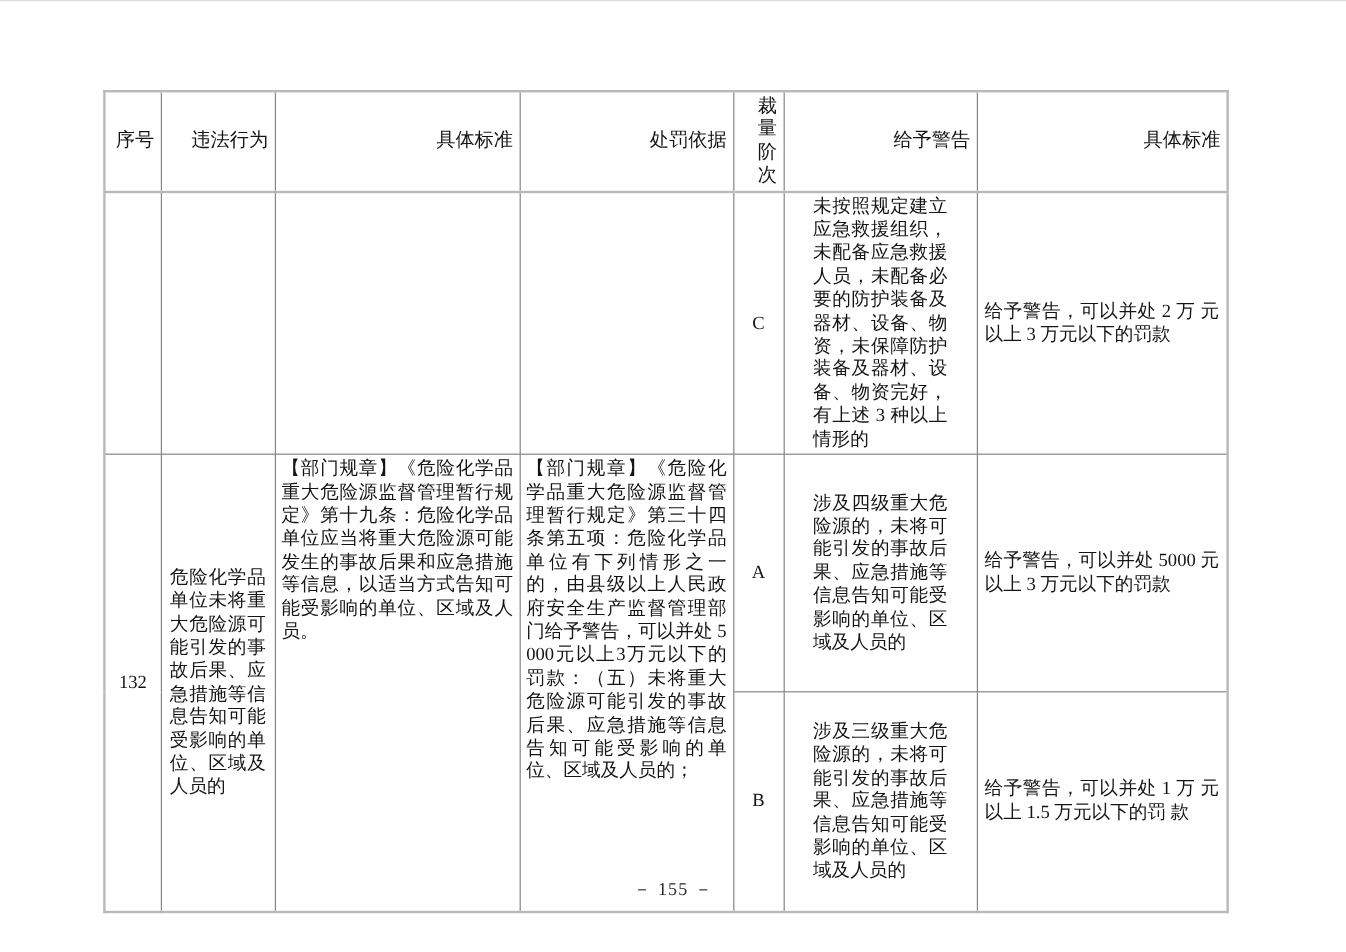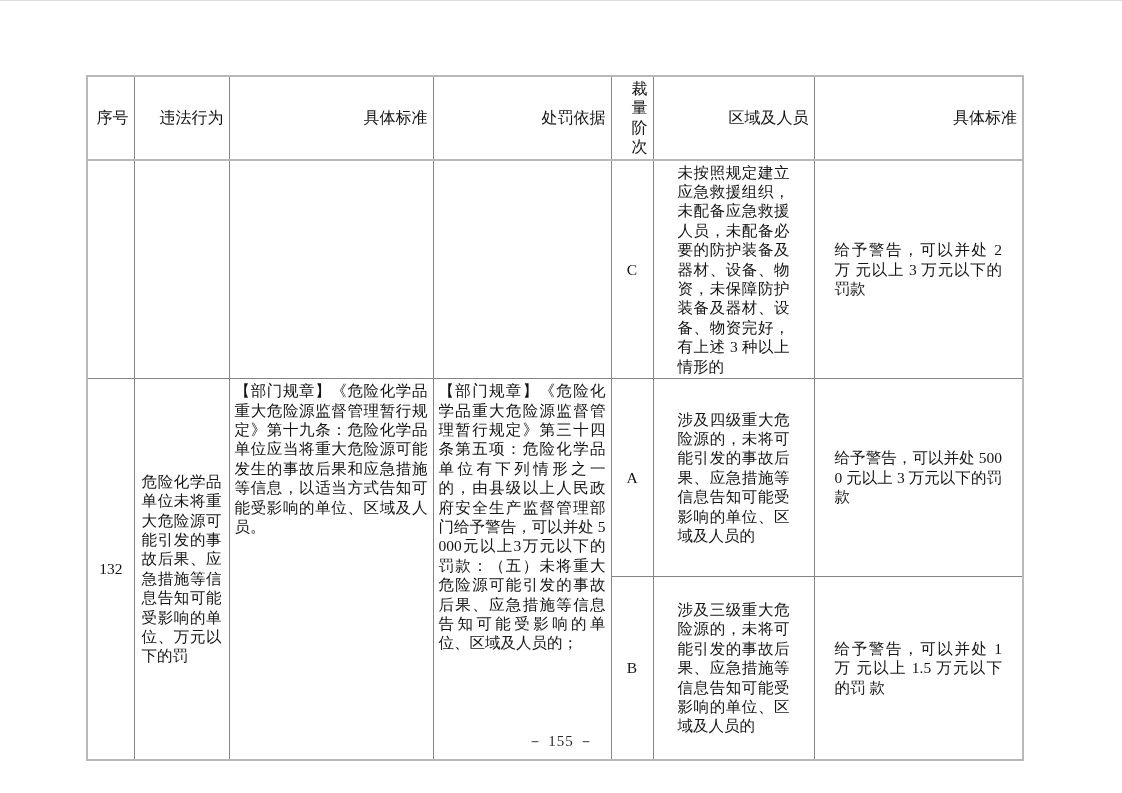--- a/index.html
+++ b/index.html
@@ -64,21 +64,21 @@
     text-align: justify;
     text-align-last: left;
   }
   td.cell-law,
   td.cell-basis {
     vertical-align: top;
     font-family: Liberation Serif, serif;
   }
   td.cell-behavior { padding: 2px 7px; }
   td.cell-condition { padding: 2px 24px; }
-  td.cell-standard { padding: 2px 20px; margin-top: 16px; }
+  td.cell-standard { padding: 2px 6px; margin-top: 16px; }
 
   .page-number {
     position: absolute;
     top: 732px;
     left: 0;
     width: 100%;
     text-align: center;
     font-size: 15px;
     color: #2a2a2a;
     letter-spacing: 1px;
@@ -100,37 +100,37 @@
       <col style="width:161px">
       <col style="width:209px">
     </colgroup>
     <thead>
       <tr>
         <th>序号</th>
         <th>违法行为</th>
         <th>具体标准</th>
         <th>处罚依据</th>
         <th>裁量阶次</th>
-        <th>区域及人员</th>
+        <th>给予警告</th>
         <th>具体标准</th>
       </tr>
     </thead>
     <tbody>
       <tr class="row-c">
         <td class="cell-seq"></td>
         <td class="cell-behavior"></td>
         <td class="cell-law"></td>
         <td class="cell-basis"></td>
         <td class="cell-level">C</td>
         <td class="cell-condition">未按照规定建立应急救援组织，未配备应急救援人员，未配备必要的防护装备及器材、设备、物资，未保障防护装备及器材、设备、物资完好，有上述 3 种以上情形的</td>
         <td class="cell-standard">给予警告，可以并处 2 万 元以上 3 万元以下的罚款</td>
       </tr>
       <tr class="row-a">
         <td class="cell-seq" rowspan="2">132</td>
-        <td class="cell-behavior" rowspan="2">危险化学品单位未将重大危险源可能引发的事故后果、应急措施等信息告知可能受影响的单位、万元以下的罚</td>
+        <td class="cell-behavior" rowspan="2">危险化学品单位未将重大危险源可能引发的事故后果、应急措施等信息告知可能受影响的单位、区域及人员的</td>
         <td class="cell-law" rowspan="2">【部门规章】《危险化学品重大危险源监督管理暂行规定》第十九条：危险化学品单位应当将重大危险源可能发生的事故后果和应急措施等信息，以适当方式告知可能受影响的单位、区域及人员。</td>
         <td class="cell-basis" rowspan="2">【部门规章】《危险化学品重大危险源监督管理暂行规定》第三十四条第五项：危险化学品单位有下列情形之一的，由县级以上人民政府安全生产监督管理部门给予警告，可以并处 5000元以上3万元以下的罚款：（五）未将重大危险源可能引发的事故后果、应急措施等信息告知可能受影响的单位、区域及人员的；</td>
         <td class="cell-level">A</td>
         <td class="cell-condition">涉及四级重大危险源的，未将可能引发的事故后果、应急措施等信息告知可能受影响的单位、区域及人员的</td>
         <td class="cell-standard">给予警告，可以并处 5000 元以上 3 万元以下的罚款</td>
       </tr>
       <tr class="row-b">
         <td class="cell-level">B</td>
         <td class="cell-condition">涉及三级重大危险源的，未将可能引发的事故后果、应急措施等信息告知可能受影响的单位、区域及人员的</td>
         <td class="cell-standard">给予警告，可以并处 1 万 元以上 1.5 万元以下的罚 款</td>

